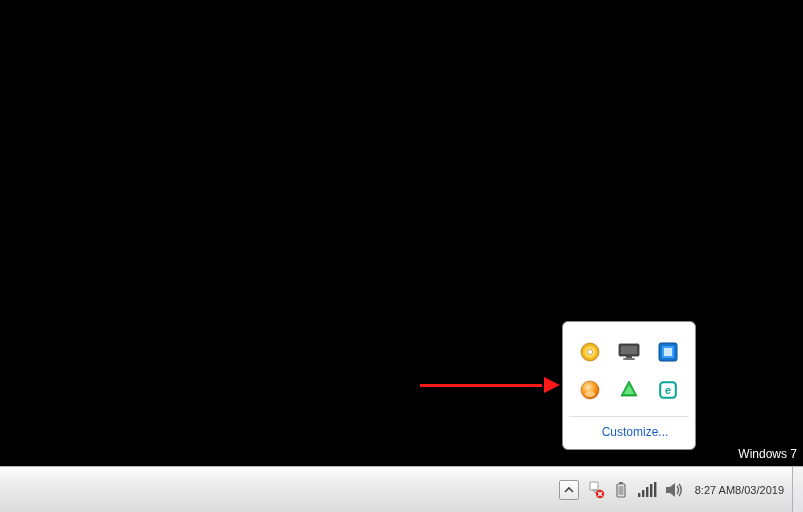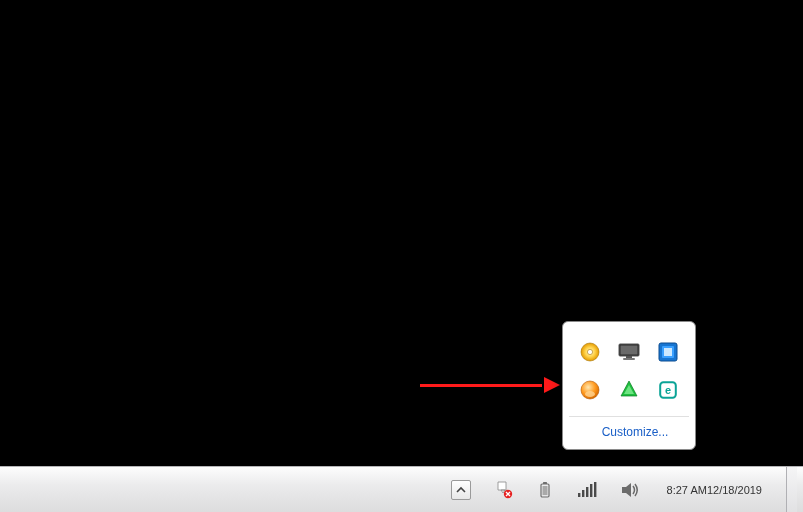--- a/index.html
+++ b/index.html
@@ -102,22 +102,20 @@
     background: linear-gradient(to bottom, #fdfdfd 0%, #ebebec 40%, #dcdcdd 100%);
     border-top: 1px solid #b5b5b8;
     display: flex;
     align-items: center;
     justify-content: flex-end;
   }
   .systray {
     display: flex;
     align-items: center;
     height: 100%;
-    padding-right: 6px;
-    gap: 16px;
   }
   .systray-item {
     display: flex;
     align-items: center;
     justify-content: center;
     height: 100%;
     padding: 0 4px;
   }
   .up-arrow-btn {
     width: 18px;
@@ -145,20 +143,21 @@
     cursor: pointer;
   }
   svg { display: block; }
 </style>
 </head>
 <body>
 
 <div class="desktop">
 
   <div class="watermark">
+    <div>Windows 7</div>
   </div>
 
   <div class="arrow">
     <div class="arrow-line"></div>
     <div class="arrow-head"></div>
   </div>
 
   <div class="tray-flyout">
     <div class="flyout-icons">
       <div class="tray-icon">
@@ -261,18 +260,18 @@
     <div class="systray-item hoverable">
       <svg width="20" height="18" viewBox="0 0 20 18">
         <path d="M1 6 H5 L10 2 V16 L5 12 H1 Z" fill="#6b6b6b"></path>
         <path d="M12 5 Q15 9 12 13" fill="none" stroke="#6b6b6b" stroke-width="1.5"></path>
         <path d="M14 3 Q18.5 9 14 15" fill="none" stroke="#6b6b6b" stroke-width="1.5"></path>
       </svg>
     </div>
 
     <div class="systray-item clock">
       <div>8:27 AM</div>
-      <div>12/18/2019</div>
+      <div>8/03/2019</div>
     </div>
 
     <div class="show-desktop-btn"></div>
   </div>
 </div>
 
 </body></html>

